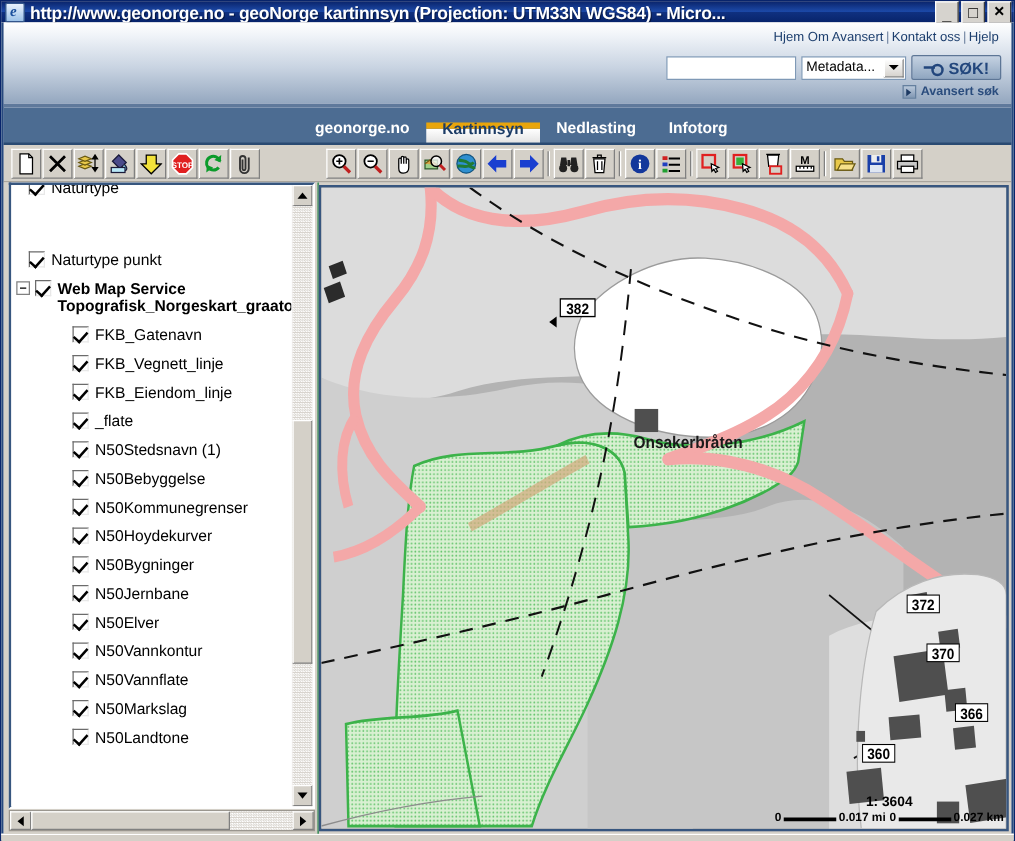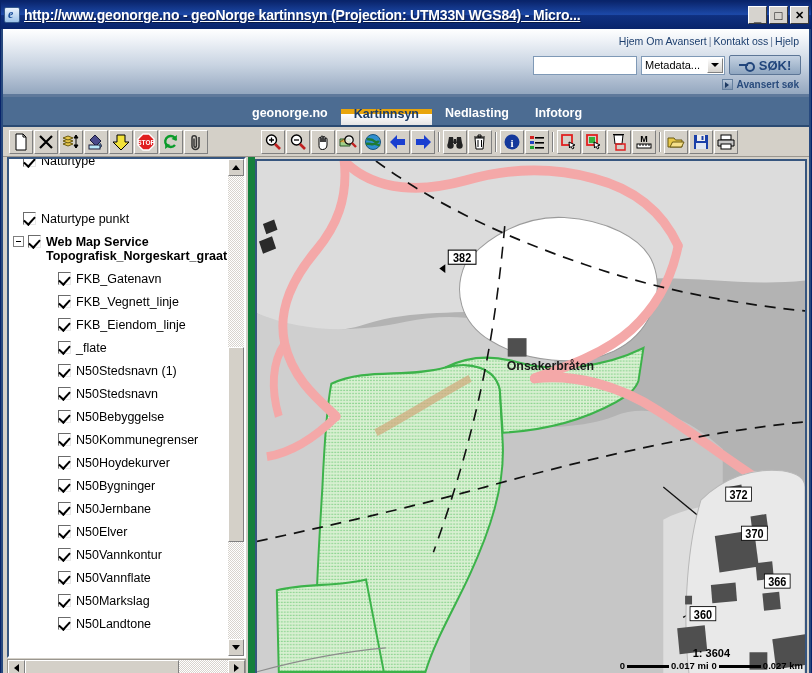--- a/index.html
+++ b/index.html
@@ -12,26 +12,25 @@
   }
   #app {
     position: relative;
     width: 812px; height: 673px;
     background: #d4d0c8;
     border: 1px solid #08246b;
   }
 
   
   .titlebar {
-    height: 28px;
+    height: 17px;
     background: linear-gradient(to bottom, #0a246a 0%, #1c49a8 48%, #0f3080 52%, #08246b 100%);
     display: flex; align-items: center;
     padding: 0 2px 0 3px;
     color: #fff;
-    text-decoration: underline;
   }
   .titlebar-icon {
     width: 16px; height: 16px;
     background: linear-gradient(to bottom,#eaf3fd,#9cc2e8);
     border: 1px solid #365a8c;
     border-radius: 2px;
     position: relative;
     margin-right: 4px;
     flex: 0 0 auto;
   }
@@ -270,21 +269,21 @@
     display: flex;
     background: #d4d0c8;
     min-height: 0;
   }
 
   
   .treepane {
     width: 252px;
     display: flex; flex-direction: column;
     background: #d4d0c8;
-    border-right: 7px solid #15803d;
+    border-right: 1px solid #15803d;
     flex: 0 0 auto;
   }
   .tree-wrap {
     flex: 1 1 auto;
     display: flex;
     border: 2px solid;
     border-color: #37567f #fff #fff #37567f;
     background: #fff;
     margin: 0 2px 0 4px;
     min-height: 0;
@@ -691,24 +690,20 @@
               <span class="cb checked"></span>
               <span class="tlabel">FKB_Eiendom_linje</span>
             </div>
             <div class="tnode lvl2">
               <span class="cb checked"></span>
               <span class="tlabel">_flate</span>
             </div>
             <div class="tnode lvl2">
               <span class="cb checked"></span>
               <span class="tlabel">N50Stedsnavn (1)</span>
-            </div>
-            <div class="tnode lvl2">
-              <span class="cb checked"></span>
-              <span class="tlabel">N50Stedsnavn</span>
             </div>
             <div class="tnode lvl2">
               <span class="cb checked"></span>
               <span class="tlabel">N50Bebyggelse</span>
             </div>
             <div class="tnode lvl2">
               <span class="cb checked"></span>
               <span class="tlabel">N50Kommunegrenser</span>
             </div>
             <div class="tnode lvl2">

